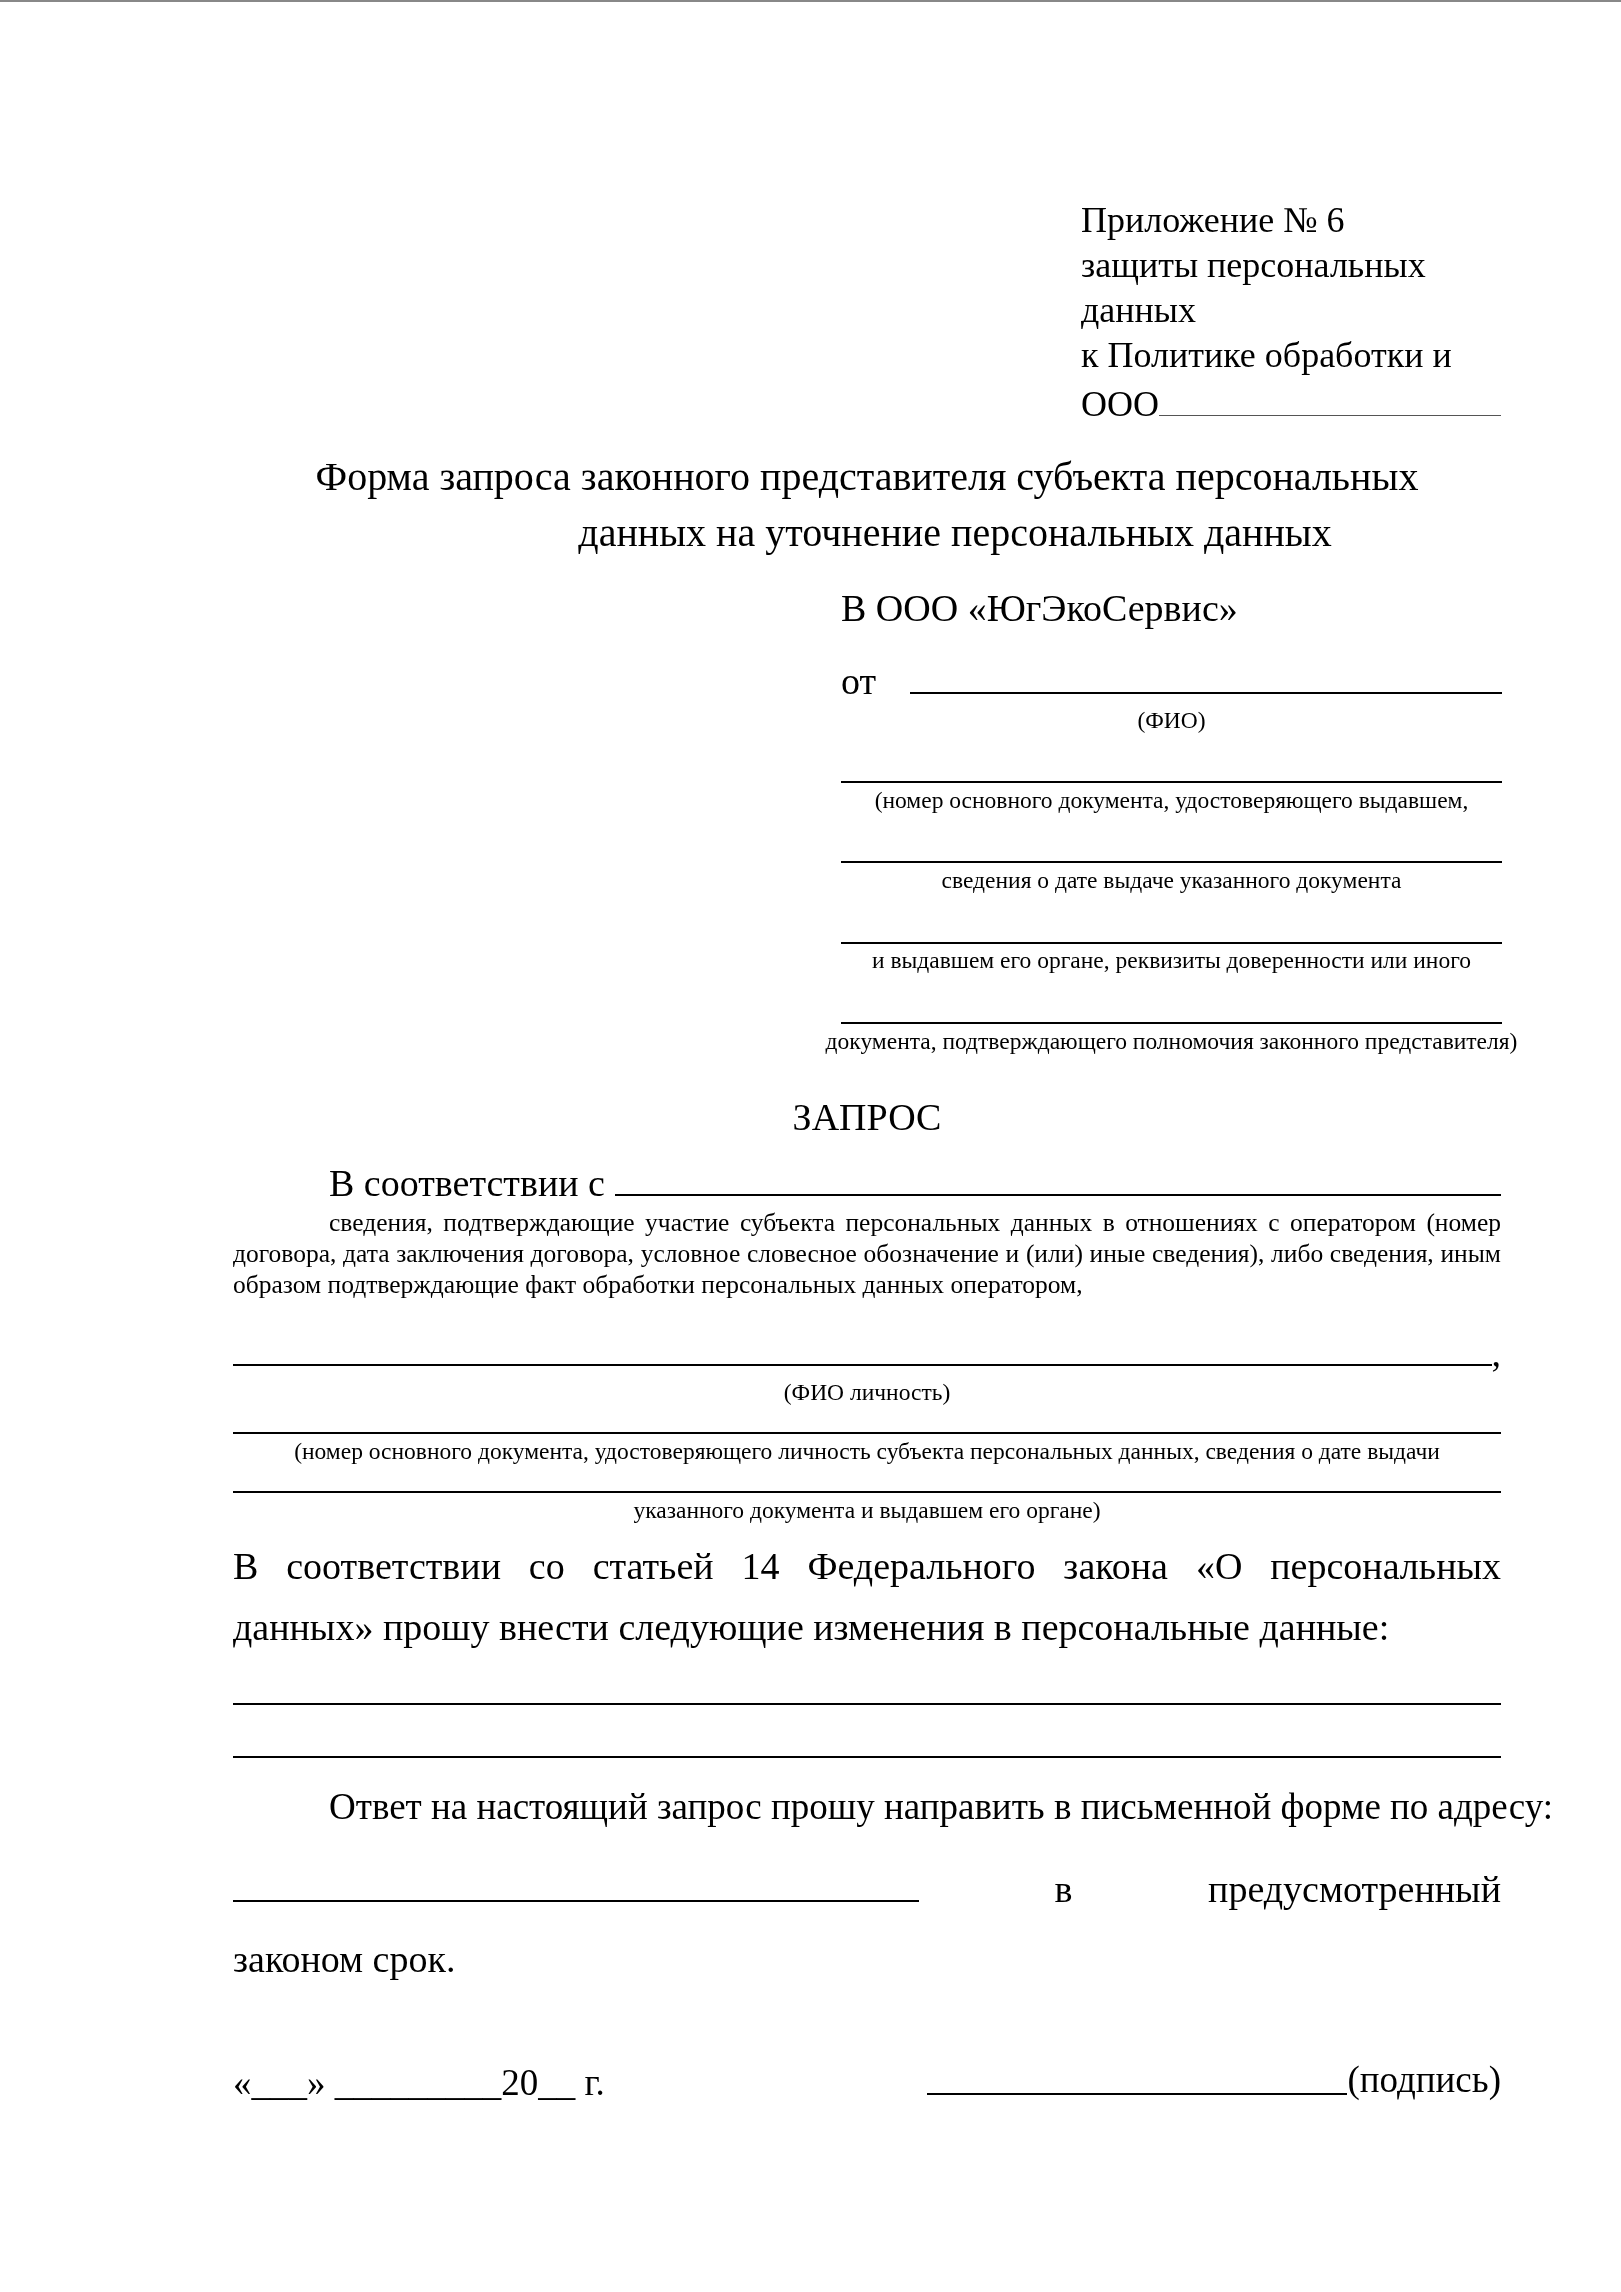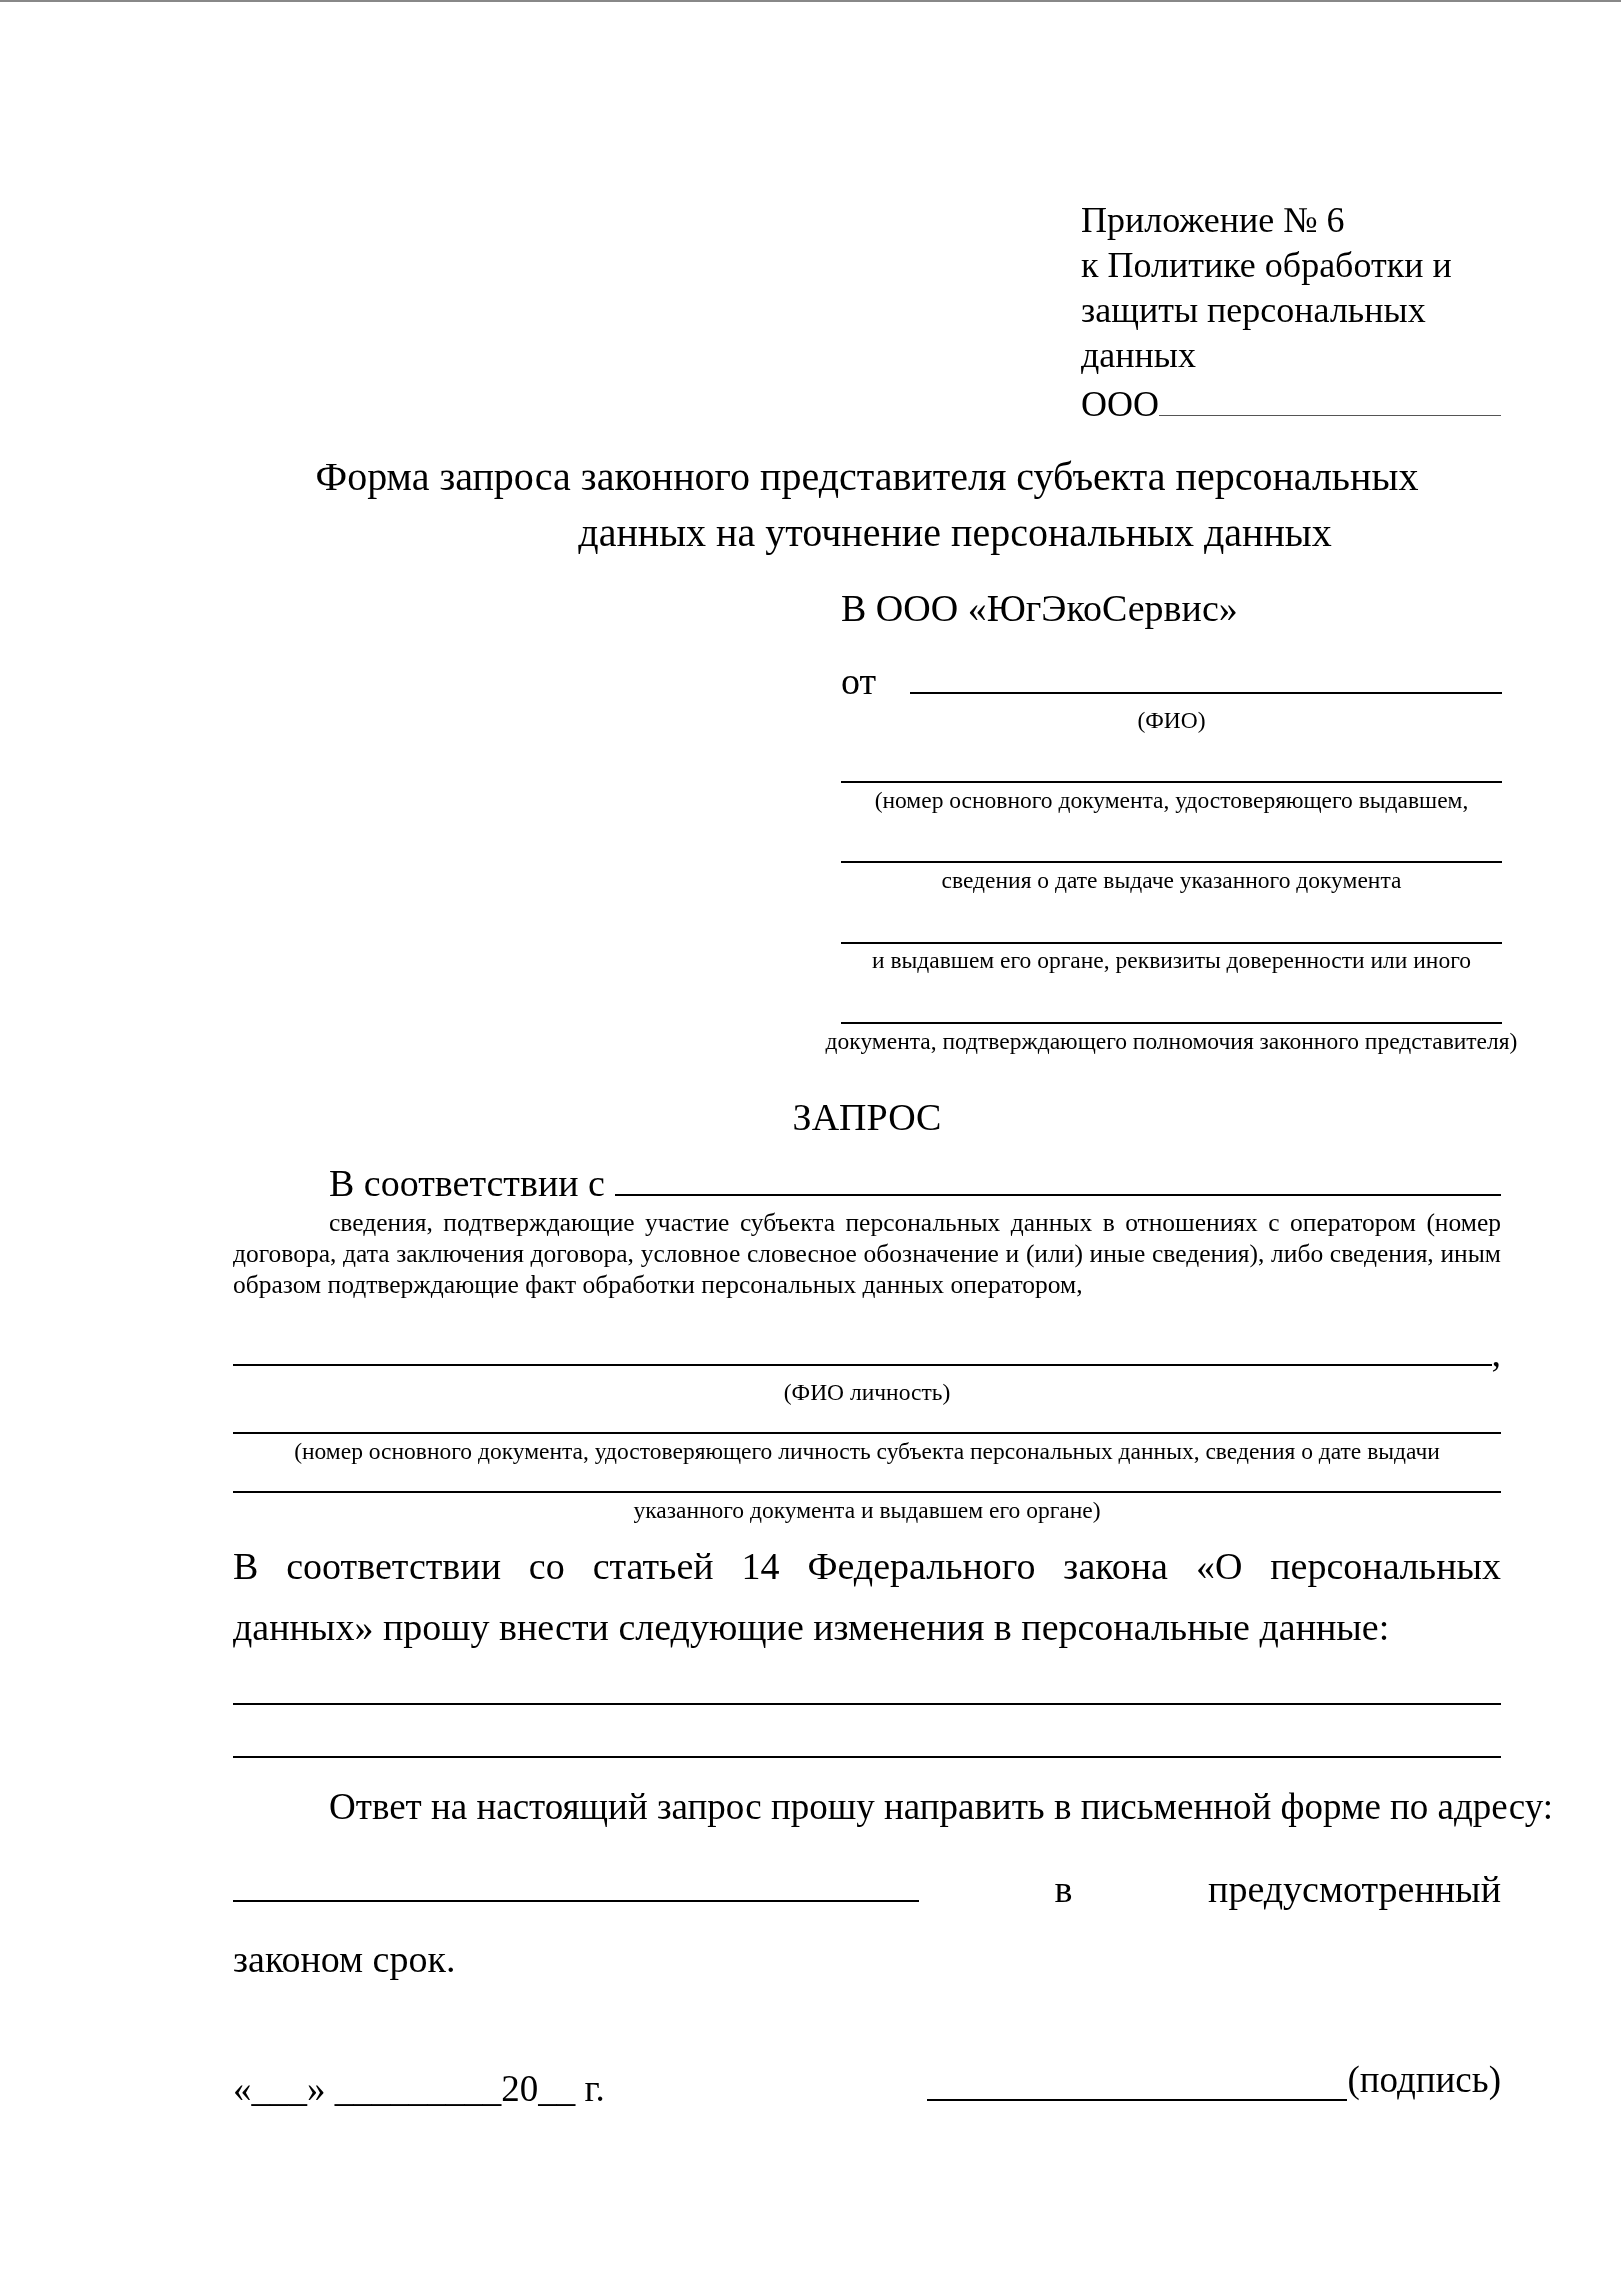--- a/index.html
+++ b/index.html
@@ -144,36 +144,36 @@
 
   
   .footer {
     display: flex;
     justify-content: space-between;
     align-items: baseline;
     margin-top: 74px;
     font-size: 37px;
     gap: 6px;
   }
-  .sig { display: flex; align-items: flex-end; }
+  .sig { display: flex; align-items: flex-start; }
   .sig .sig-line {
     width: 420px;
     border-bottom: 2px solid #000;
     height: 35px;
   }
 </style>
 </head>
 <body>
 
 <div class="page">
 
   <div class="annex">
     <div>Приложение № 6</div>
+    <div>защиты персональных данных</div>
     <div>к Политике обработки и</div>
-    <div>защиты персональных данных</div>
     <div class="ooo-row">
       <span>ООО</span>
       <span class="ooo-fill"></span>
     </div>
   </div>
 
   <div class="title">
     <div>Форма запроса законного представителя субъекта персональных</div>
     <div class="title-l2">данных на уточнение персональных данных</div>
   </div>

